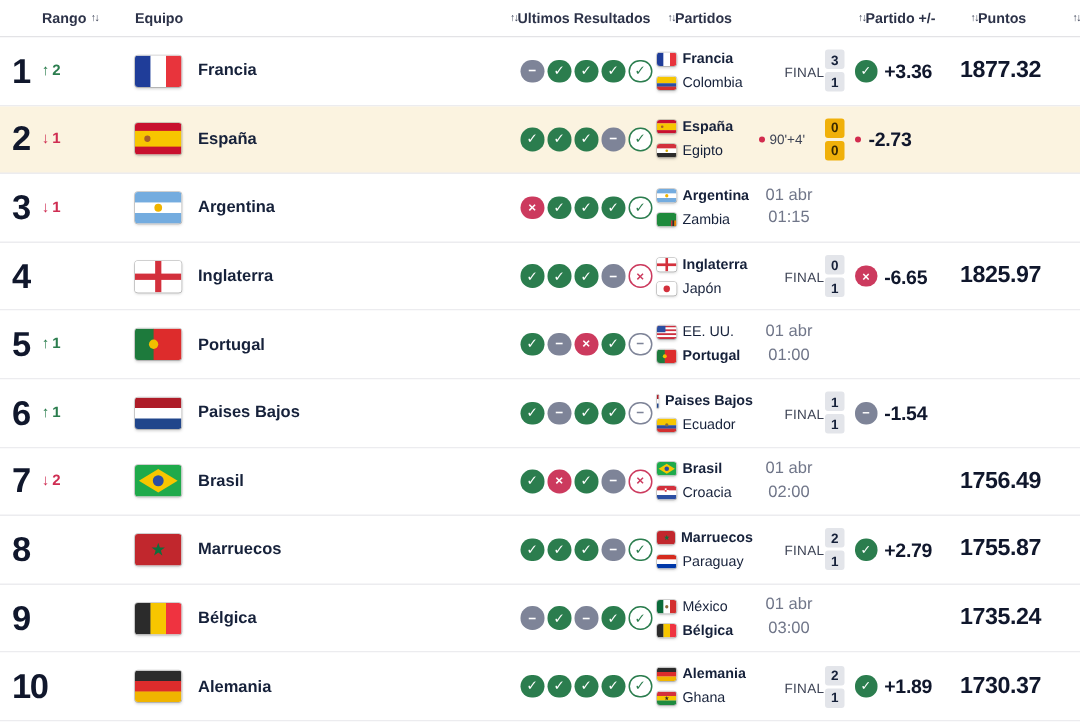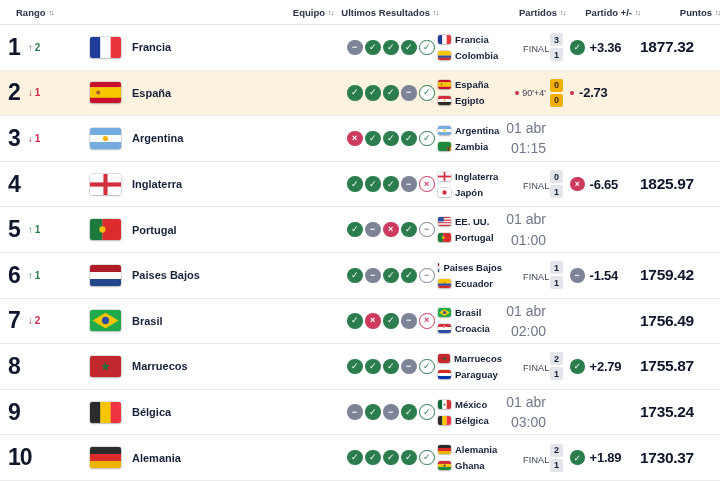--- a/index.html
+++ b/index.html
@@ -7,23 +7,23 @@
     font-family:"Liberation Sans","DejaVu Sans",sans-serif; color:#16213a; }
 
   .table { width:720px; }
 
   
   .thead {
     display:grid;
     grid-template-columns:78px 255px 105px 127px 75px 1fr;
     height:25px; align-items:center;
     border-bottom:1px solid #e3e3e6;
-    font-size:9.5px; font-weight:700; color:#2c3248;
+    font-size:9.5px; font-weight:700; color:#2c3248;padding-left:12px;
   }
-  .th { display:flex; align-items:center; justify-content:flex-end; gap:3px; white-space:nowrap; }
+  .th { display:flex; align-items:center; justify-content:space-between; gap:3px; white-space:nowrap; }
   .th.first { justify-content:flex-start; padding-left:16px; }
   .sort { font-size:7px; color:#444a5e; letter-spacing:-1px; cursor:pointer; line-height:1; }
 
   
   .row {
     display:grid;
     grid-template-columns:78px 255px 105px 127px 75px 1fr;
     height:45.6px; align-items:center;
     border-bottom:1px solid #ececef;
     background:#ffffff;
@@ -52,26 +52,26 @@
   .ric.draw.filled { background:#7e8498; color:#fff; }
   .ric.loss.filled { background:#cc3a5e; color:#fff; }
   .ric.win.outline  { background:#fff; border:1.5px solid #2b7d4e; color:#2b7d4e; }
   .ric.draw.outline { background:#fff; border:1.5px solid #7e8498; color:#7e8498; }
   .ric.loss.outline { background:#fff; border:1.5px solid #cc3a5e; color:#cc3a5e; }
 
   
   .cell-match { display:flex; align-items:center; gap:4px; cursor:pointer; }
   .mteams { width:64px; display:flex; flex-direction:column; gap:5px; }
   .mteam { display:flex; align-items:center; gap:4px; white-space:nowrap; }
-  .mteam .mname { font-size:9.5px; color:#16213a; font-weight:700; }
+  .mteam .mname { font-size:9.5px; color:#16213a; font-weight:400; }
   .mteam.ranked .mname { font-weight:700; }
   .mstatus { width:40px; text-align:center; }
   .final-label { font-size:9px; color:#3c4254; letter-spacing:.2px;margin-left:17px; }
-  .sched { font-size:14px; color:#707689; line-height:1.45;text-align:right; }
-  .live-time { display:flex; align-items:center; justify-content:flex-end; gap:3px;
+  .sched { font-size:11px; color:#707689; line-height:1.45; }
+  .live-time { display:flex; align-items:center; justify-content:flex-start; gap:3px;
                font-size:9px; color:#3c4254; white-space:nowrap; }
   .live-dot { width:4px; height:4px; border-radius:50%; background:#d22b4e; flex:0 0 auto; }
   .mscore { display:flex; flex-direction:column; gap:2px; }
   .sbox { width:13px; height:13px; border-radius:2px; background:#e3e5ea; color:#16213a;
           font-size:9px; font-weight:700; display:flex; align-items:center; justify-content:center; }
   .sbox.live { background:#f0b00a; color:#3a2a00; }
 
   
   .cell-delta { display:flex; align-items:center; gap:5px; padding-left:5px; }
   .dic { width:14.5px; height:14.5px; border-radius:50%; display:flex; align-items:center;
@@ -434,21 +434,20 @@
           <div class="mstatus"><span class="final-label">FINAL</span></div>
           <div class="mscore">
             <span class="sbox">1</span>
             <span class="sbox">1</span>
           </div>
         </div>
         <div class="cell-delta">
           <span class="dic draw">−</span>
           <span class="delta-val">-1.54</span>
         </div>
-        <div class="cell-points">1759.42</div>
       </div>
       <div class="row">
         <div class="cell-rank">
           <span class="rank-num">7</span>
           <span class="rank-change down">
             <span class="arr">↓</span>
             <span>2</span>
           </span>
         </div>
         <div class="cell-team">

